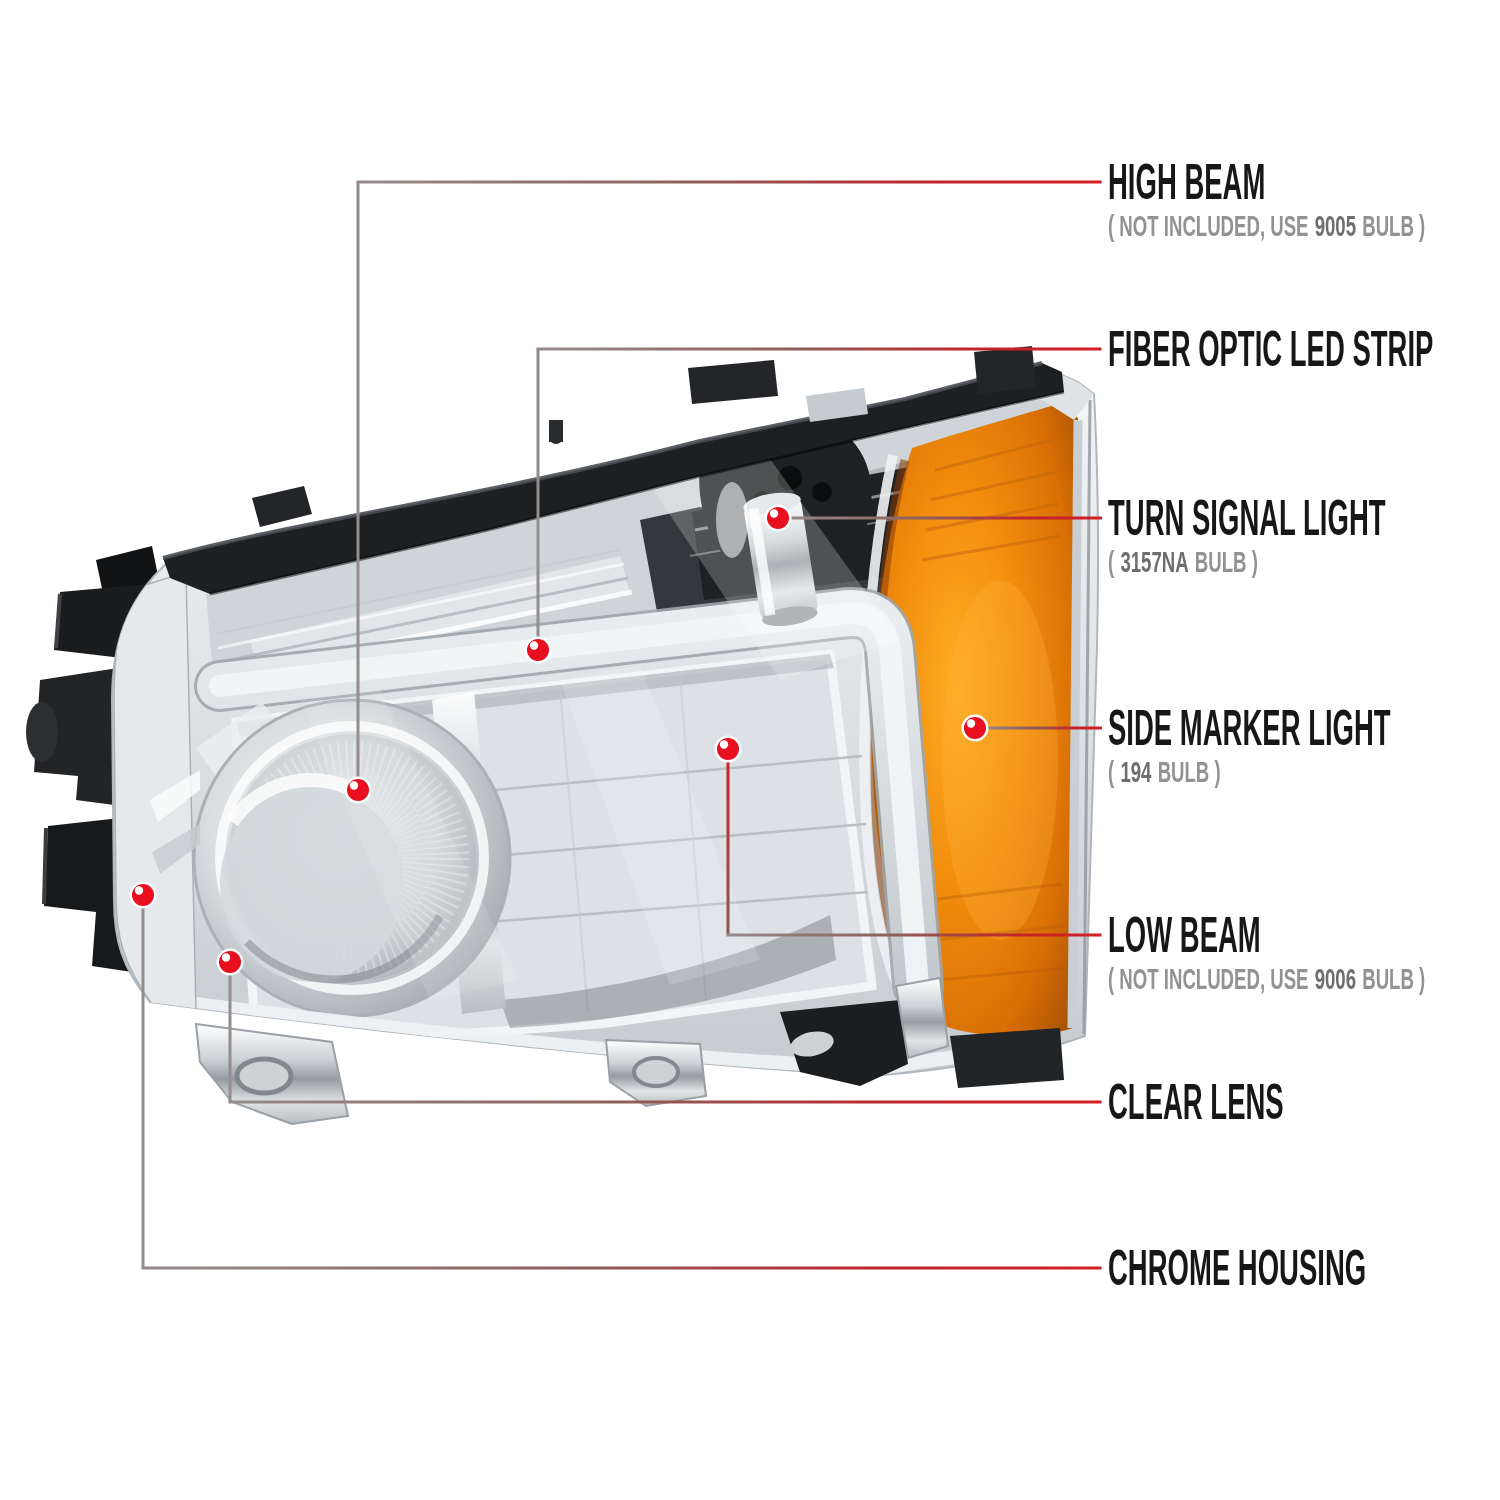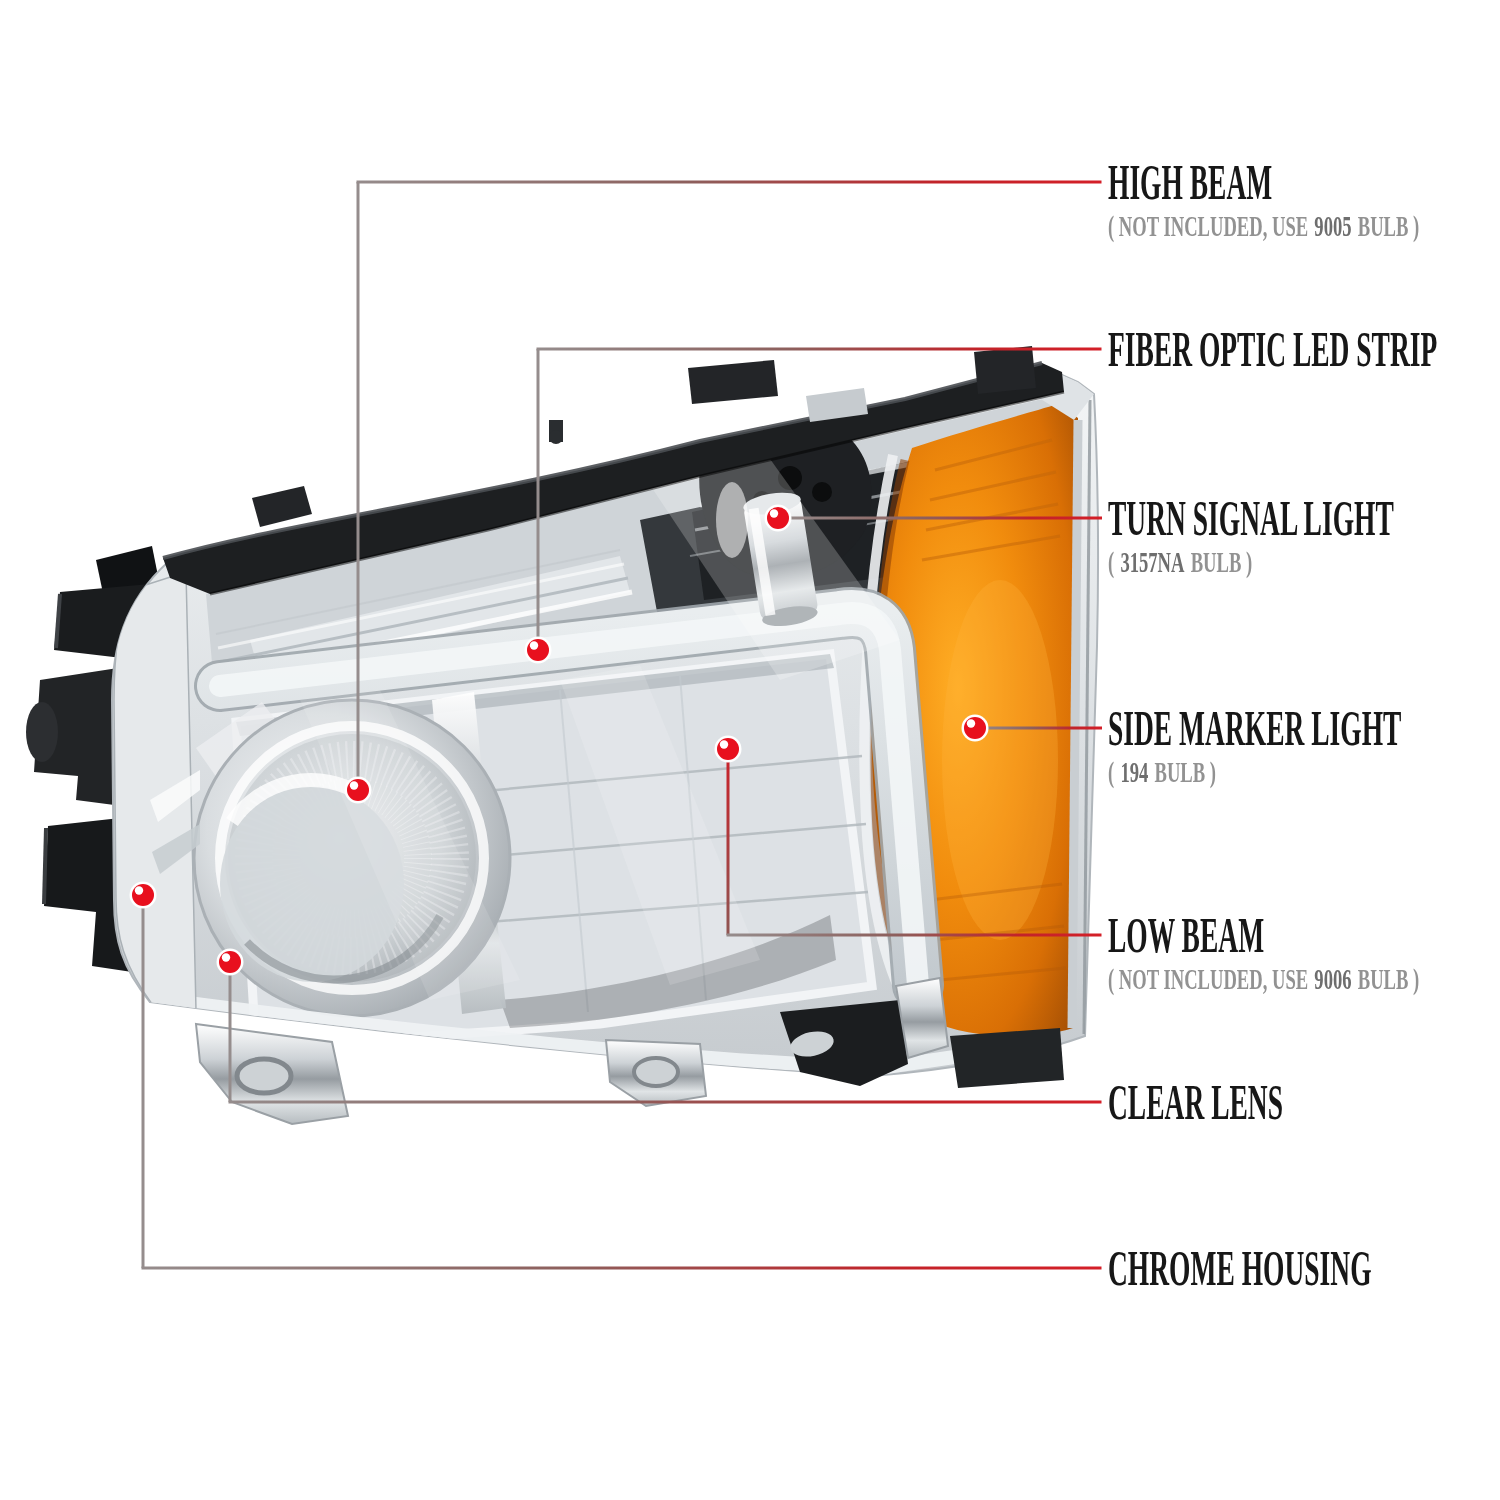--- a/index.html
+++ b/index.html
@@ -1,17 +1,17 @@
 <!DOCTYPE html>
 <html><head>
 <meta charset="utf-8">
 <style>
   html,body{margin:0;padding:0;background:#ffffff;}
   .canvas{position:relative;width:1500px;height:1500px;background:#ffffff;overflow:hidden;
-          font-family:Liberation Serif, serif;}
+          font-family:Liberation Sans, sans-serif;}
   .art{position:absolute;left:0;top:0;}
   .overlay{position:absolute;left:0;top:0;pointer-events:none;}
   .callout-label{position:absolute;left:1108px;width:400px;white-space:nowrap;}
   .callout-title{font-weight:bold;font-size:50px;line-height:52px;color:#171717;
                  letter-spacing:0px;transform:scaleX(0.55);transform-origin:left top;}
   .callout-sub{margin-top:2px;font-weight:bold;font-size:30px;line-height:32px;color:#929292;
                transform:scaleX(0.62);transform-origin:left top;}
   .callout-sub .sub-num{color:#6e6e6e;margin:0 10px;}
 </style>
 </head>

